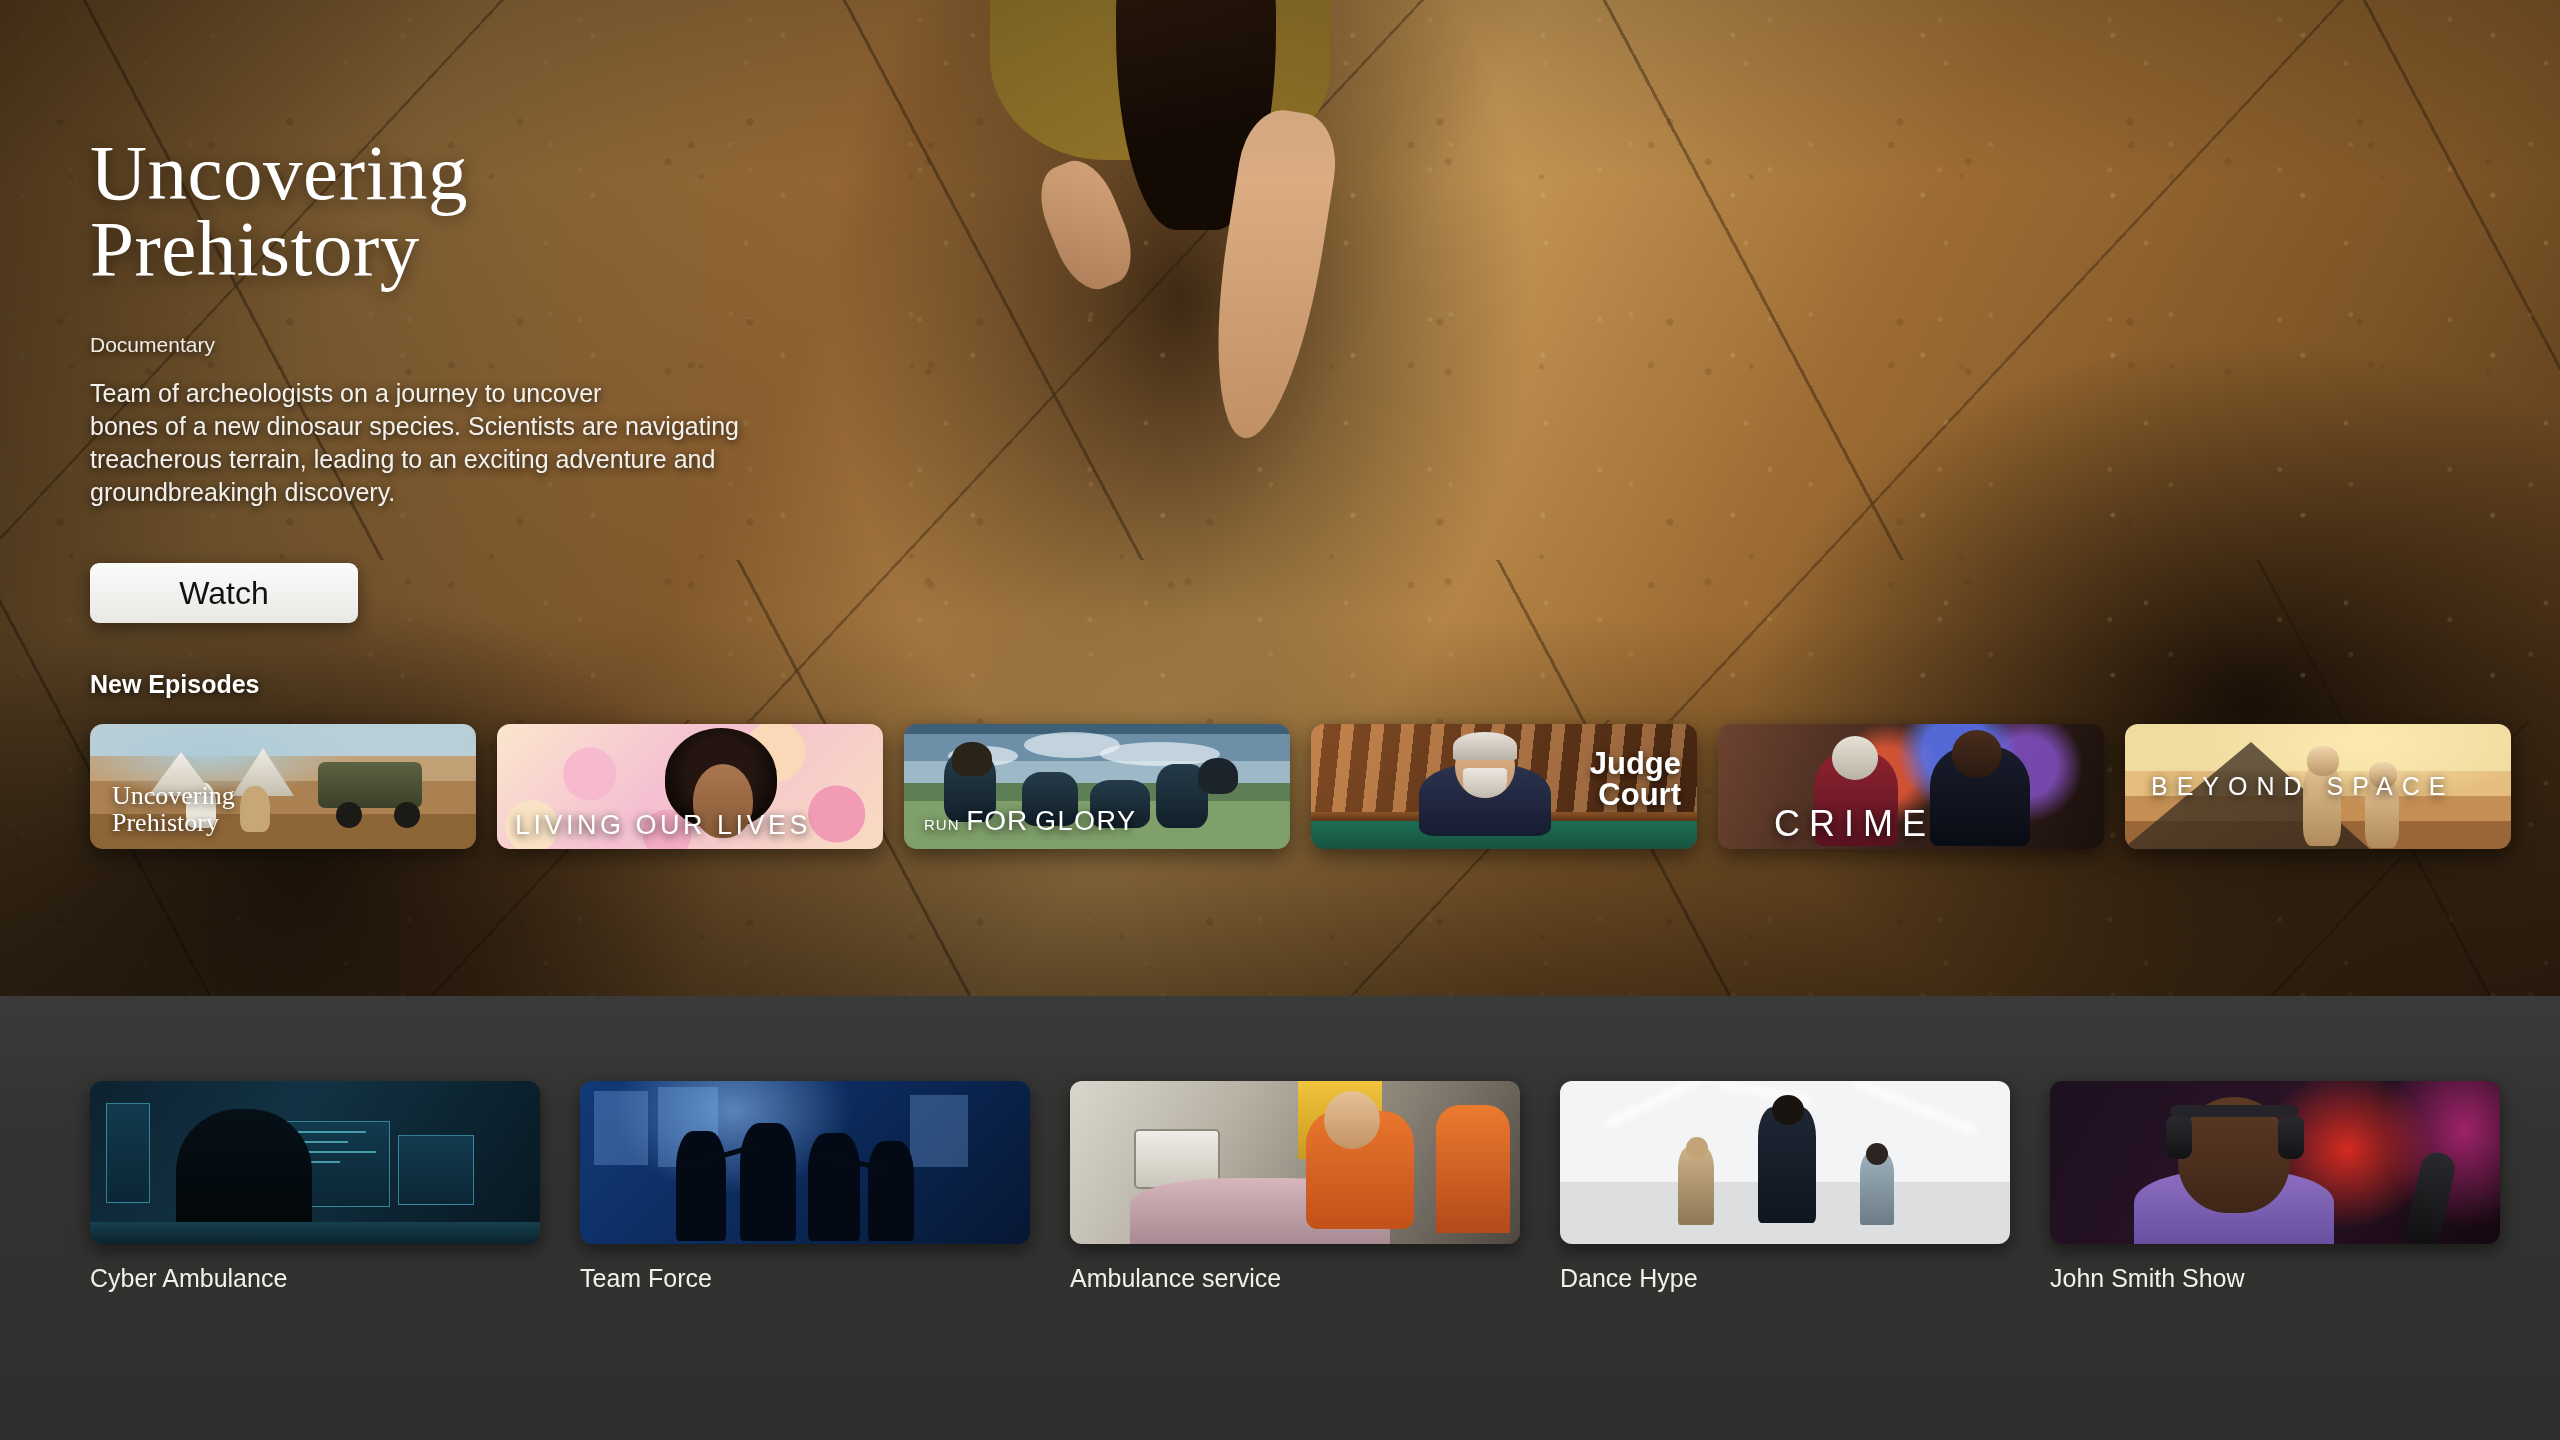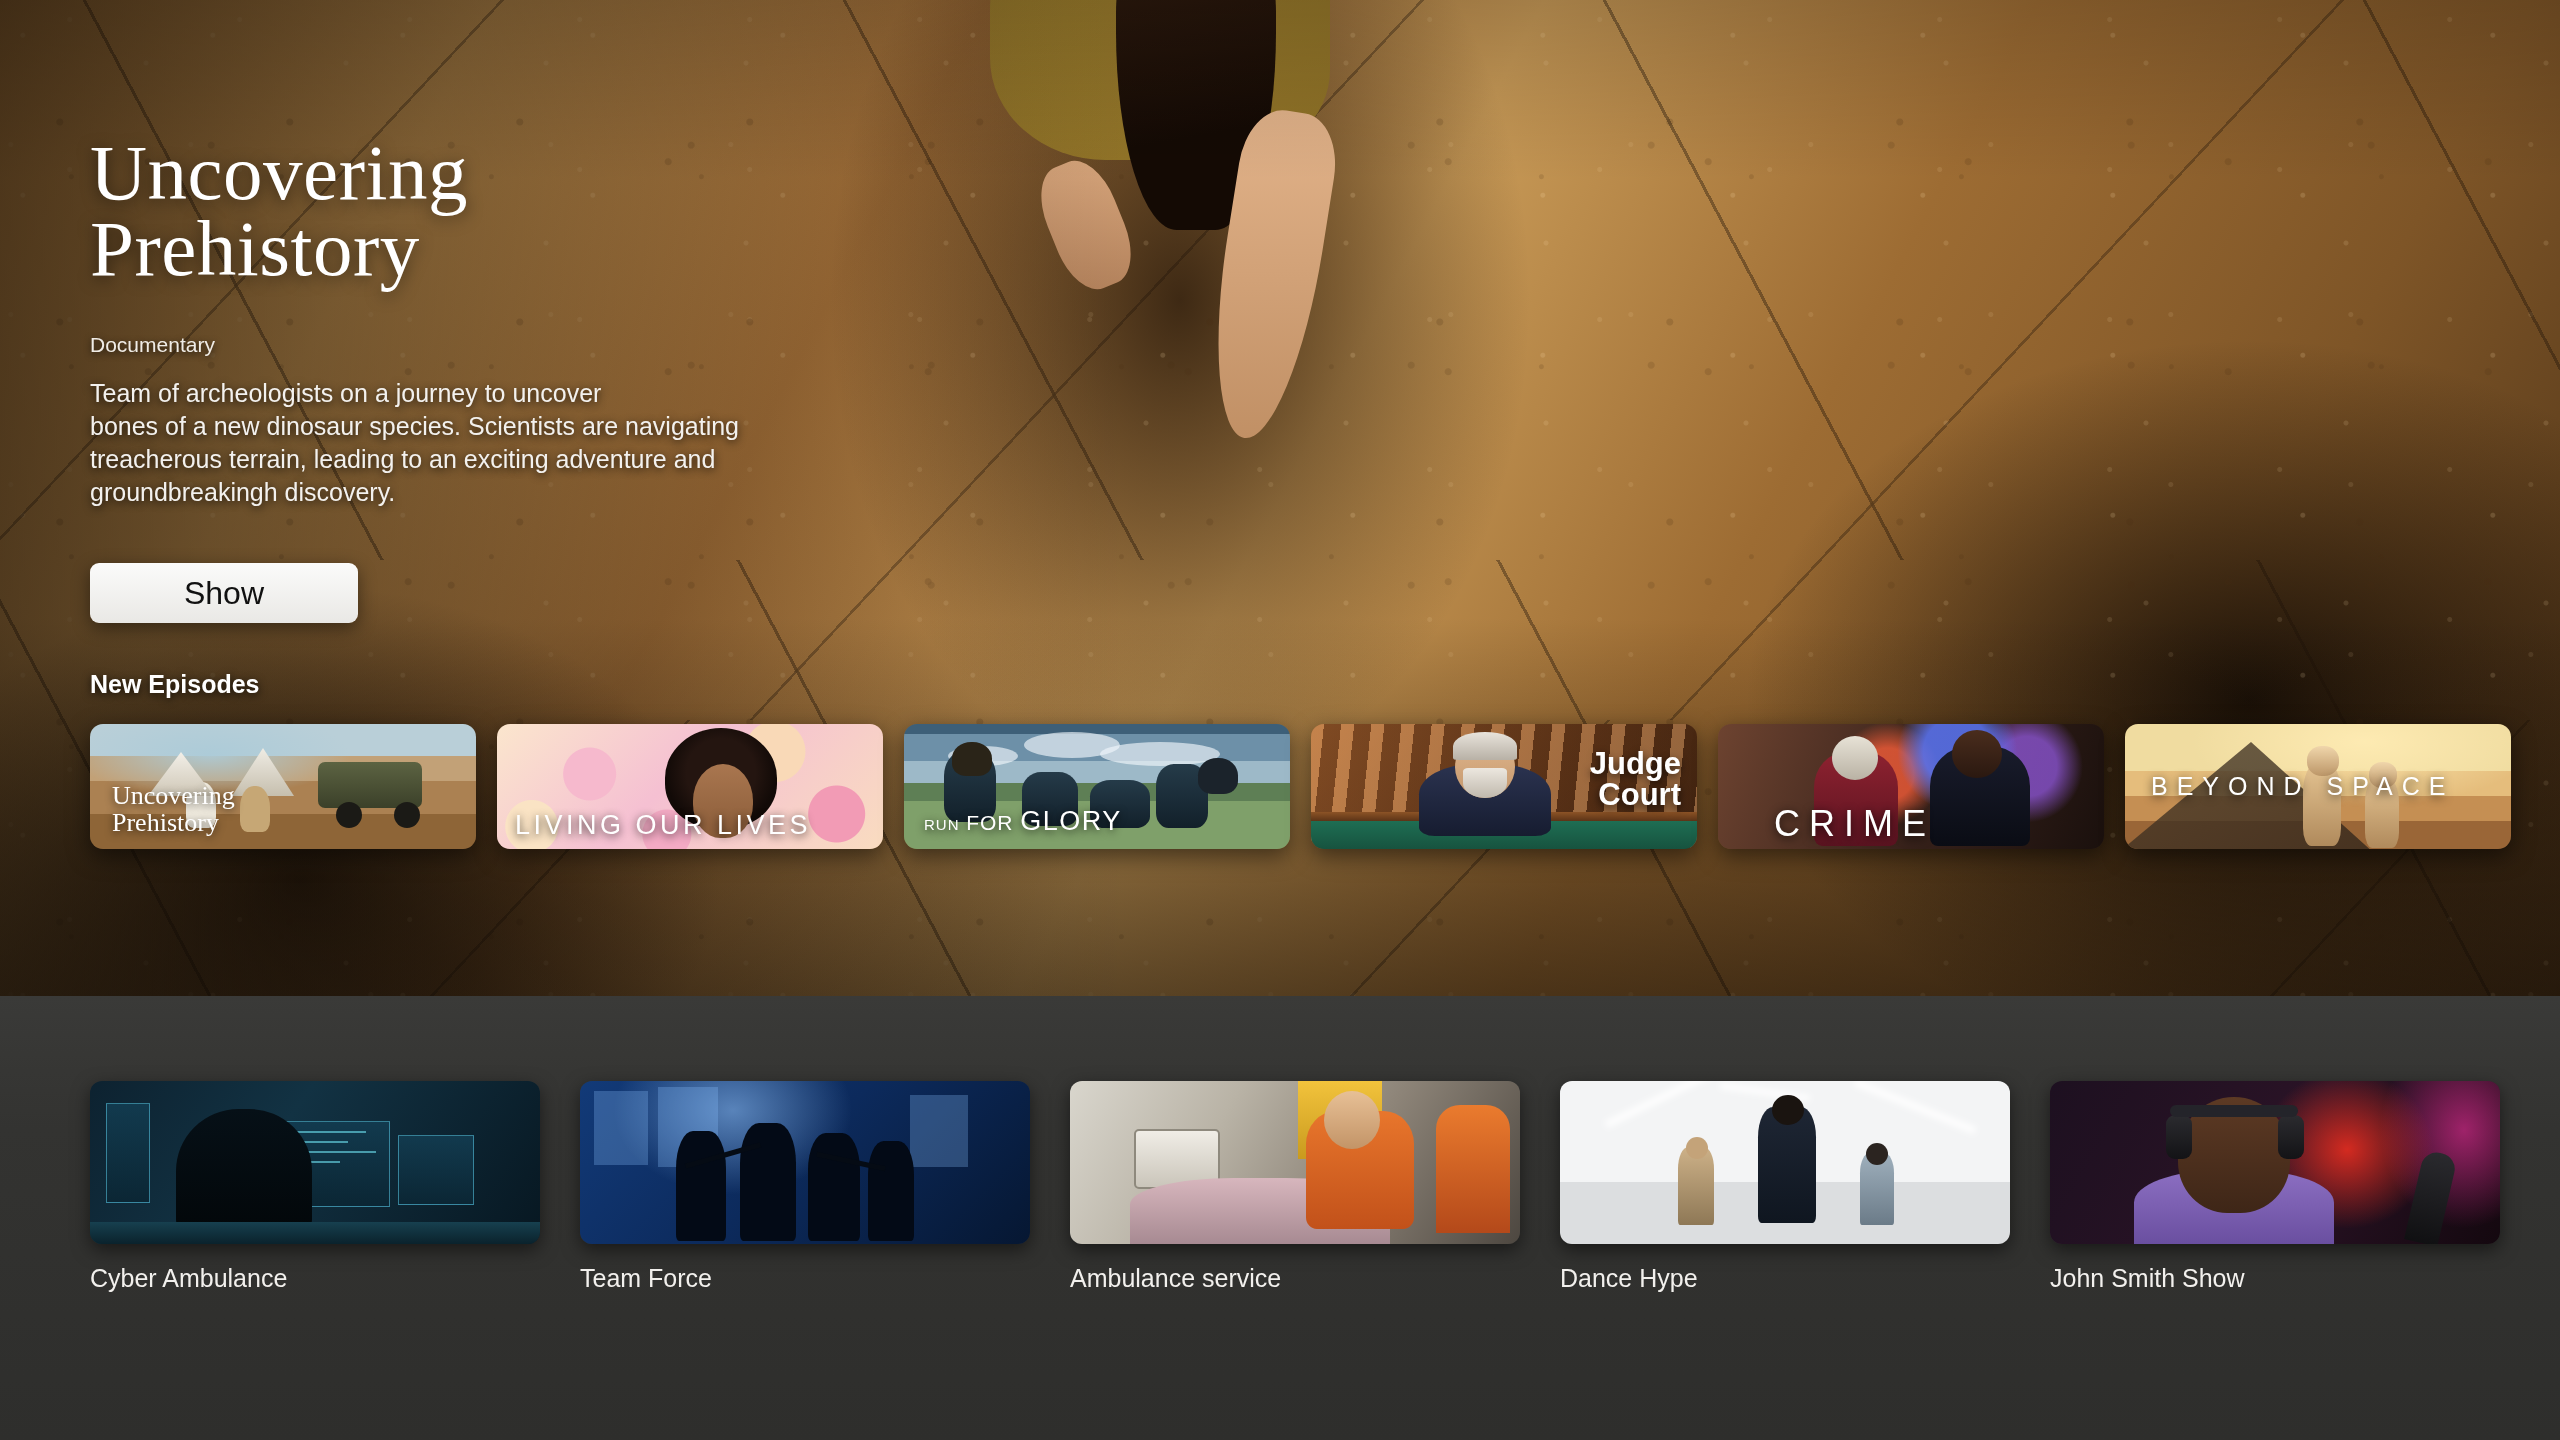--- a/index.html
+++ b/index.html
@@ -142,21 +142,21 @@
   .astro { position:absolute; background:linear-gradient(#e4c391,#b08a5c); border-radius:34% 34% 22% 22%; }
   .astro-h { position:absolute; background:linear-gradient(#f0d6ab,#bc9668); border-radius:46%; }
 
   
   .lbl-serif { font-family:"Liberation Serif", serif; font-size:26px; line-height:1.06;
     text-shadow:0 2px 8px rgba(0,0,0,.8); }
   .lbl-thin { font-weight:400; letter-spacing:3.5px; font-size:27px;
     text-shadow:0 2px 8px rgba(0,0,0,.85); }
   .lbl-glory { font-size:24px; text-shadow:0 2px 8px rgba(0,0,0,.85); }
   .lbl-glory .s1 { font-size:15px; letter-spacing:1px; }
-  .lbl-glory .s2 { font-size:21px; letter-spacing:1px; }
+  .lbl-glory .s2 { font-size:28px; letter-spacing:1px; }
   .lbl-glory .s3 { font-size:27px; letter-spacing:1.5px; }
   .lbl-judge { font-weight:bold; font-size:31px; line-height:1.0; text-align:right;
     text-shadow:0 3px 9px rgba(0,0,0,.75); }
   .lbl-crime { font-weight:400; letter-spacing:9px; font-size:36px;
     text-shadow:0 2px 10px rgba(0,0,0,.8); }
   .lbl-space { font-weight:400; letter-spacing:9px; font-size:25px;
     text-shadow:0 2px 10px rgba(0,0,0,.8); }
 
   
   .continue { position:absolute; left:0; top:996px; width:2560px; height:444px;
@@ -235,21 +235,21 @@
         <div>Uncovering</div>
         <div>Prehistory</div>
       </div>
       <div class="hero-genre">Documentary</div>
       <div class="hero-desc">Team of archeologists on a journey to uncover
 bones of a new dinosaur species. Scientists are navigating
 treacherous terrain, leading to an exciting adventure and
 groundbreakingh discovery.</div>
     </div>
 
-    <button class="watch-btn">Show</button>
+    <button class="watch-btn">Watch</button>
 
     <div class="row-head" style="left:90px; top:670px;">New Episodes</div>
 
     <div class="ne-row">
 
       <div class="ne-card">
         <div class="art art-dig">
           <div class="dig-fig" style="left:96px;top:58px;background:#f1ece0;"></div>
           <div class="dig-fig" style="left:150px;top:62px;background:#c6a775;"></div>
           <div style="position:absolute;left:228px;top:38px;width:104px;height:46px;background:linear-gradient(#5c6342,#3b4029);border-radius:7px;"></div>

